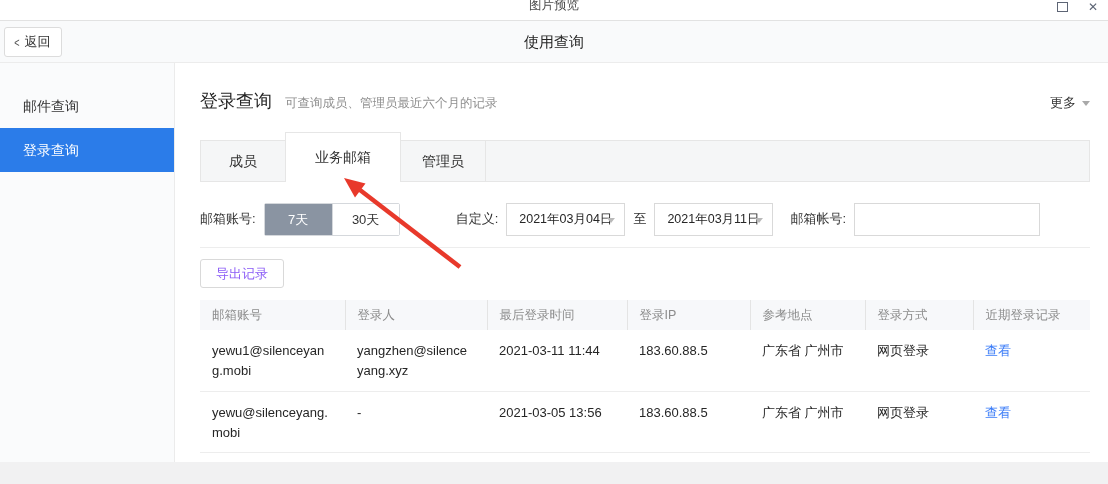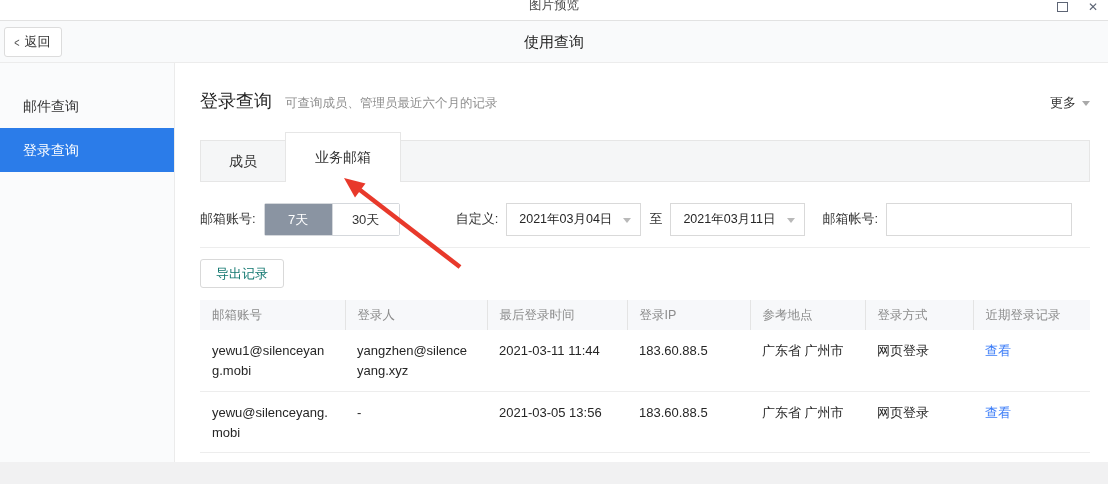--- a/index.html
+++ b/index.html
@@ -40,29 +40,29 @@
   .tab.active { width:116px; height:50px; line-height:48px; background:#fff; border-bottom:none; z-index:2; position:relative; }
   .tab-filler { flex:1; height:42px; background:#f5f6f7; border:1px solid #e6e6e6; margin-left:-1px; }
 
   
   .filter-row { position:absolute; left:24px; right:18px; top:139px; height:34px; display:flex; align-items:center; font-size:13px; color:#333; }
   .toggle-group { display:flex; margin-left:8px; border:1px solid #d5d8dc; border-radius:2px; height:33px; }
   .toggle-btn { width:67px; text-align:center; line-height:31px; font-size:13px; cursor:pointer; background:#fff; color:#333; }
   .toggle-btn.selected { background:#8a94a2; color:#fff; }
   .toggle-btn + .toggle-btn { border-left:1px solid #d5d8dc; }
   .lbl-custom { margin-left:56px;text-align:right; }
-  .date-select { position:relative; margin-left:8px; height:33px; line-height:31px; border:1px solid #d9d9d9; background:#fff; font-size:12.5px; color:#262626; padding:0 28px 0 12px; cursor:pointer; }
+  .date-select { position:relative; margin-left:8px; height:33px; line-height:31px; border:1px solid #d9d9d9; background:#fff; font-size:12.5px; color:#262626; padding:0 12px 0 12px; cursor:pointer; }
   .date-select .caret-down { position:absolute; right:9px; top:14px; border-top-color:#b9b9b9; }
   .lbl-to { margin-left:8px; }
   .lbl-account { margin-left:18px; }
   .account-input { margin-left:8px; width:186px; height:33px; border:1px solid #d9d9d9; background:#fff; font-size:13px; padding:0 8px; outline:none; }
 
   .filter-sep { position:absolute; left:24px; right:18px; top:184px; border-top:1px solid #ededed; }
 
-  .export-btn { position:absolute; left:24px; top:196px; height:29px; padding:2px 15px; background:#fff; border:1px solid #d9d9d9; border-radius:3px; font-size:13px; color:#0f766e; cursor:pointer; }
+  .export-btn { position:absolute; left:24px; top:196px; height:29px; padding:2px 15px; background:#fff; border:1px solid #d9d9d9; border-radius:3px; font-size:13px; color:#8b5cf6; cursor:pointer; }
 
   
   .records { position:absolute; left:24px; right:18px; top:237px; border-collapse:collapse; table-layout:fixed; width:890px; }
   .records th { height:30px; background:#f7f8fa; font-weight:normal; font-size:12.5px; color:#8c8c8c; text-align:left; padding:0 6px 0 12px; }
   .records th + th { border-left:1px solid #e4e4e4; }
   .records td { height:61px; vertical-align:top; padding:11px 14px 0 12px; font-size:13px; color:#262626; line-height:20px; word-break:break-all; border-bottom:1px solid #ededed; }
   .view-link { color:#3b7cf8; text-decoration:none; font-size:13px; cursor:pointer; }
 
   
   .bottombar { position:absolute; left:0; top:462px; width:1108px; height:22px; background:#f1f1f2; }
@@ -101,20 +101,21 @@
     <span class="page-subtitle">可查询成员、管理员最近六个月的记录</span>
     <span class="more-link">
       <span>更多</span>
       <span class="caret-down"></span>
     </span>
   </div>
 
   <div class="tabs">
     <div class="tab">成员</div>
     <div class="tab active">业务邮箱</div>
+    <div class="tab">管理员</div>
     <div class="tab-filler"></div>
   </div>
 
   <div class="filter-row">
     <span>邮箱账号:</span>
     <span class="toggle-group">
       <span class="toggle-btn selected">7天</span>
       <span class="toggle-btn">30天</span>
     </span>
     <span class="lbl-custom">自定义:</span>

